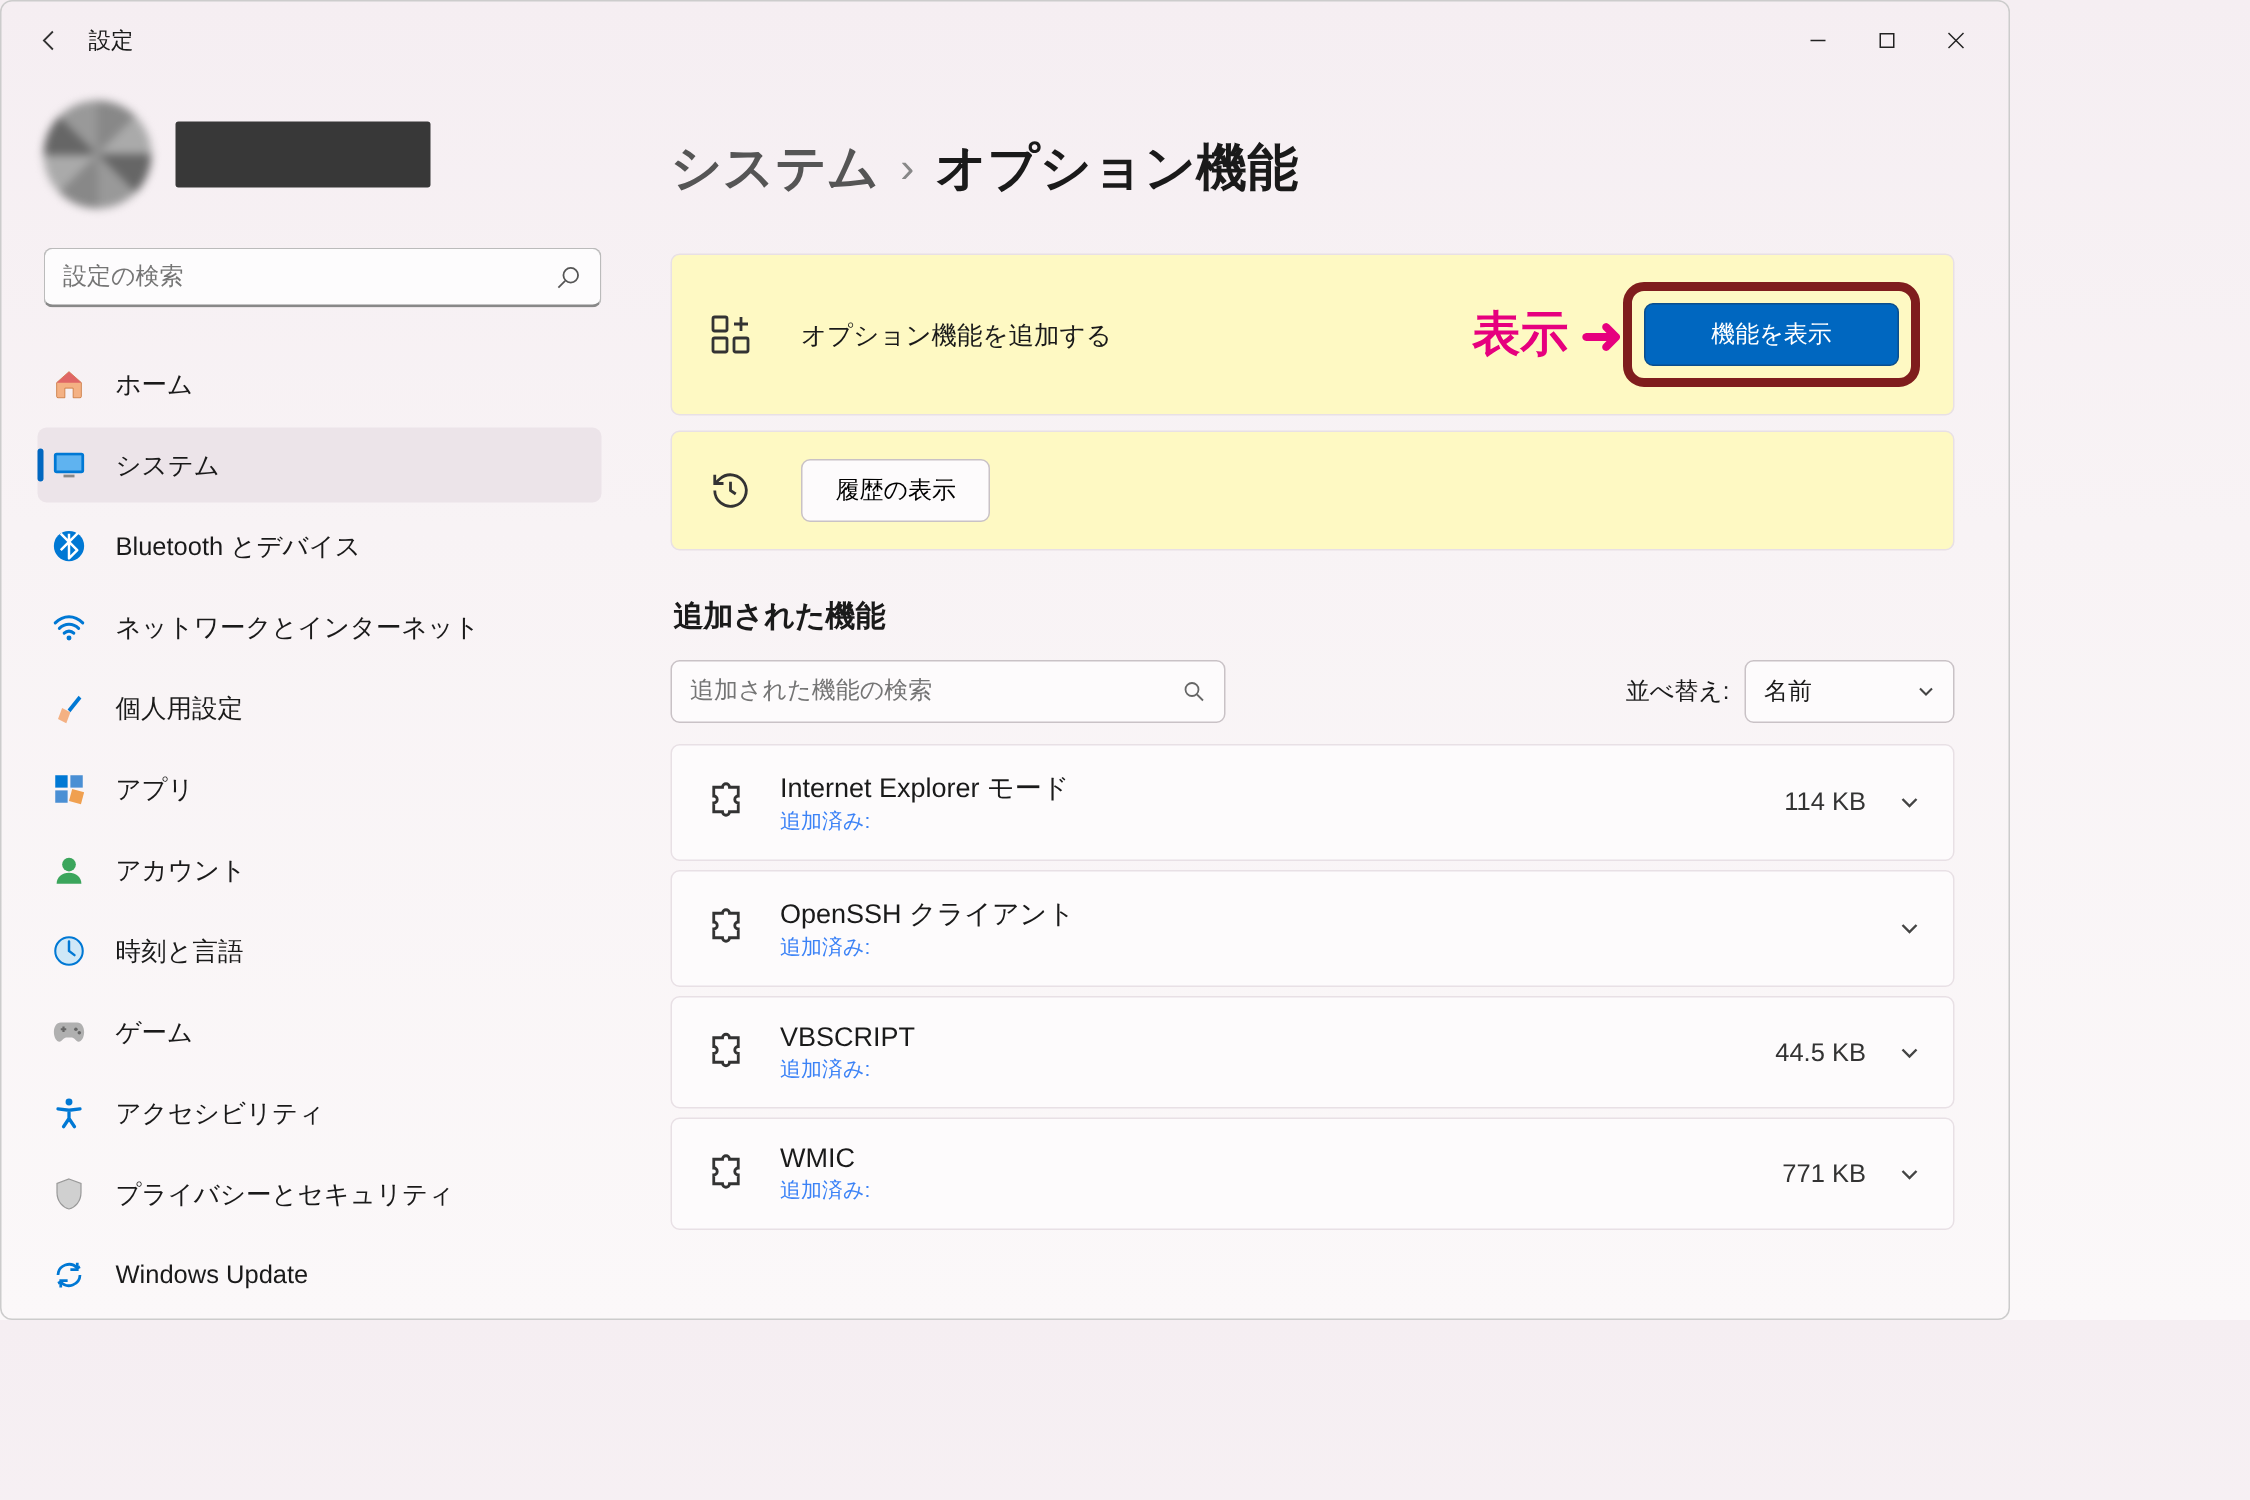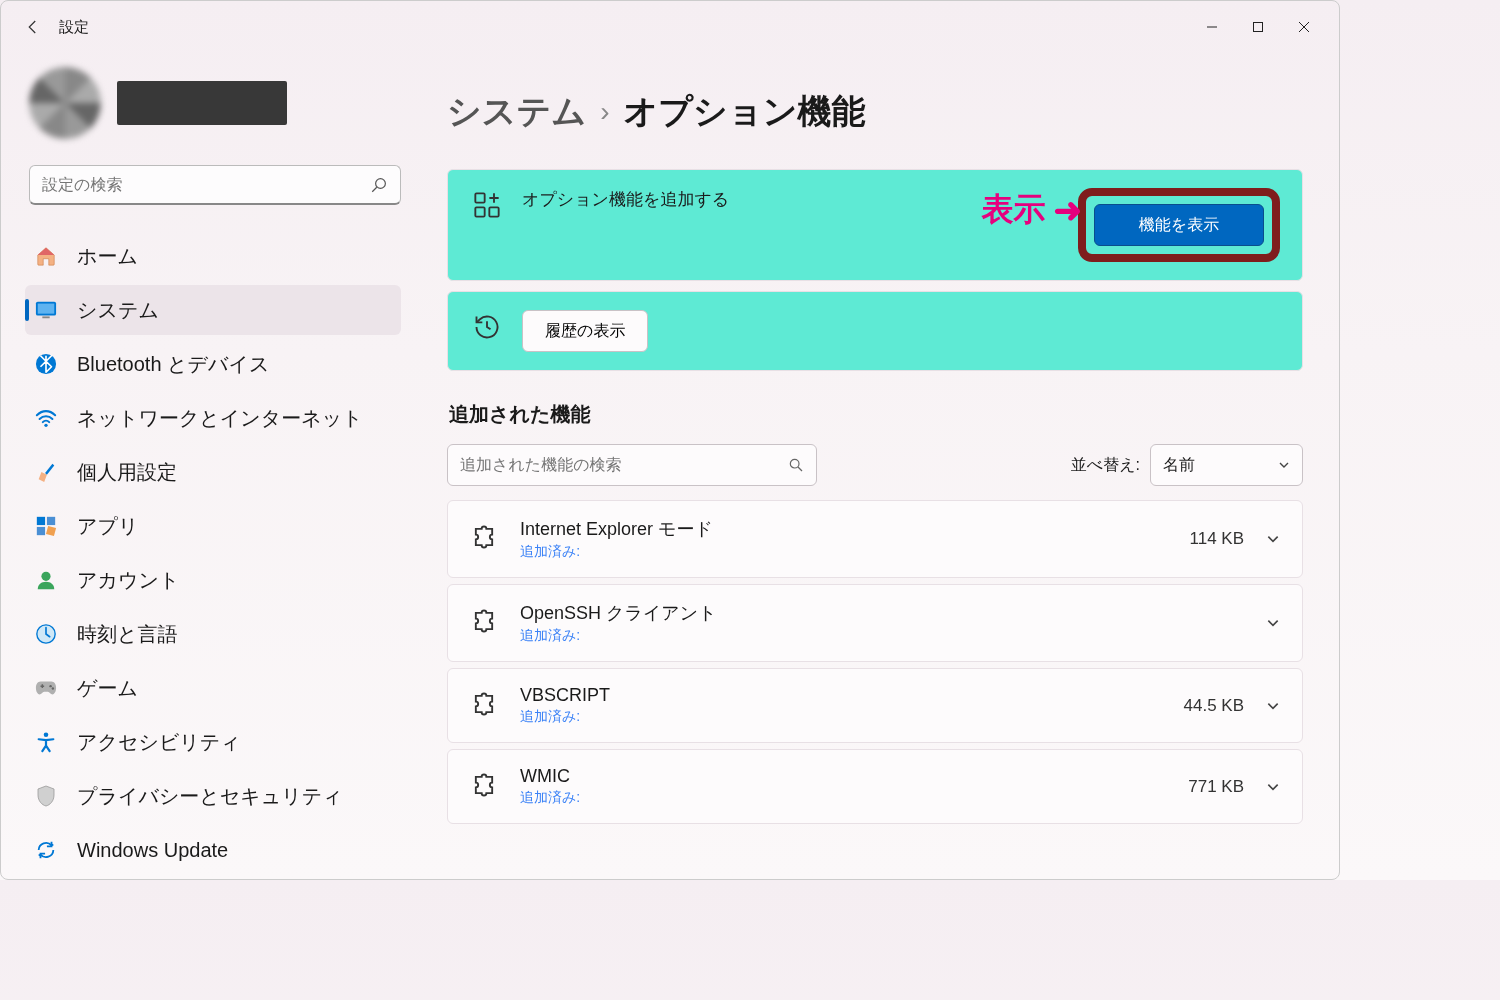--- a/index.html
+++ b/index.html
@@ -18,47 +18,47 @@
   .sidebar { width: 410px; padding: 14px 10px 0 24px; display: flex; flex-direction: column; }
   .user-block { display: flex; align-items: center; gap: 16px; margin-bottom: 26px; margin-left: 4px; }
   .avatar { width: 72px; height: 72px; border-radius: 50%; background:
     repeating-conic-gradient(#888 0% 12.5%, #aaa 0% 25%, #666 0% 37.5%, #999 0% 50%);
     filter: blur(3px); }
   .user-name-block { width: 170px; height: 44px; background: #383838; border-radius: 2px; }
   .searchbox { display: flex; align-items: center; height: 44px; border: 1px solid #bbb; border-bottom: 2px solid #888; border-radius: 6px; background: #fdfcfd; padding: 0 12px; margin: 0 0 26px 4px; }
   .searchbox input { flex: 1; border: none; background: transparent; font-size: 16px; outline: none; color: #555; }
   .search-icon { font-size: 16px; color: #555; transform: scaleX(-1); }
   .nav { list-style: none; }
-  .nav li { display: flex; align-items: center; height: 50px; padding: 0 12px 0 10px; border-radius: 6px; font-size: 20px; gap: 20px; cursor: default; margin-bottom: 4px; }
+  .nav li { display: flex; align-items: center; height: 50px; padding: 0 12px 0 10px; border-radius: 6px; font-size: 17px; gap: 20px; cursor: default; margin-bottom: 4px; }
   .nav li.active { background: #ece4e9; position: relative; }
   .nav li.active::before { content: ""; position: absolute; left: 0; top: 14px; bottom: 14px; width: 4px; background: #0067c0; border-radius: 2px; }
   .nav-icon { width: 22px; height: 22px; display: flex; align-items: center; justify-content: center; font-size: 20px; }
 
   
   .main { flex: 1; padding: 36px 36px 0 36px; overflow-y: auto; }
   .breadcrumb { display: flex; align-items: center; gap: 14px; font-size: 34px; font-weight: 600; margin-bottom: 34px; }
   .breadcrumb .parent { color: #555; font-weight: 600; }
   .breadcrumb .sep { color: #888; font-size: 28px; font-weight: 400; }
 
-  .card { background: #5eead4; border: 1px solid #e8e0e5; border-radius: 6px; padding: 18px 22px; display: flex; align-items: flex-start; margin-bottom: 10px; }
+  .card { background: #fef9c3; border: 1px solid #e8e0e5; border-radius: 6px; padding: 18px 22px; display: flex; align-items: center; margin-bottom: 10px; gap: 12px; }
   .card-icon { width: 34px; height: 34px; display: flex; align-items: center; justify-content: center; margin-right: 18px; color: #333; }
   .card-label { font-size: 17px; flex: 1; }
   .card-btn { height: 42px; padding: 0 22px; font-size: 16px; border-radius: 6px; border: 1px solid #c9c2c6; background: #fdfbfc; cursor: default; }
   .card-btn.primary { background: #0067c0; color: #fff; border: 1px solid #0a4e8d; min-width: 170px; }
 
   .annot { position: absolute; color: #e6007e; font-size: 32px; font-weight: 700; display: flex; align-items: center; gap: 8px; }
   .annot-arrow { font-size: 34px; }
-  .highlight-frame { border: 8px solid #7f1d1d; border-radius: 14px; padding: 8px; }
+  .highlight-frame { border: 6px solid #7f1d1d; border-radius: 14px; padding: 8px; }
 
   .section-head { font-size: 20px; font-weight: 600; margin: 30px 0 16px 2px; }
   .filter-row { display: flex; align-items: center; gap: 36px; margin-bottom: 14px; }
   .filter-box { display: flex; align-items: center; width: 370px; height: 42px; border: 1px solid #c9c2c6; border-radius: 6px; background: #fdfbfc; padding: 0 12px; }
   .filter-box input { flex: 1; border: none; background: transparent; font-size: 16px; outline: none; color: #555; }
   .sort-wrap { margin-left: auto; display: flex; align-items: center; gap: 10px; font-size: 16px; }
-  .sort-select { width: 153px; height: 42px; border: 1px solid #c9c2c6; border-radius: 6px; background: #fdfbfc; padding: 0 12px; display: flex; align-items: center; justify-content: space-between; font-size: 16px; }
+  .sort-select { width: 140px; height: 42px; border: 1px solid #c9c2c6; border-radius: 6px; background: #fdfbfc; padding: 0 12px; display: flex; align-items: center; justify-content: space-between; font-size: 16px; }
   .result-count { font-size: 16px; margin: 0 0 14px 2px; }
 
   .feat-card { background: #fdfbfc; border: 1px solid #e8e0e5; border-radius: 6px; padding: 16px 22px; display: flex; align-items: center; margin-bottom: 6px; }
   .feat-icon { width: 32px; height: 32px; margin-right: 18px; }
   .feat-text { flex: 1; }
   .feat-title { font-size: 18px; }
   .feat-sub { font-size: 14px; color: #3b82f6; margin-top: 2px; }
   .feat-size { font-size: 17px; color: #333; margin-right: 22px; min-width: 80px; text-align: right; }
   .chevron { font-size: 16px; color: #444; }
 

